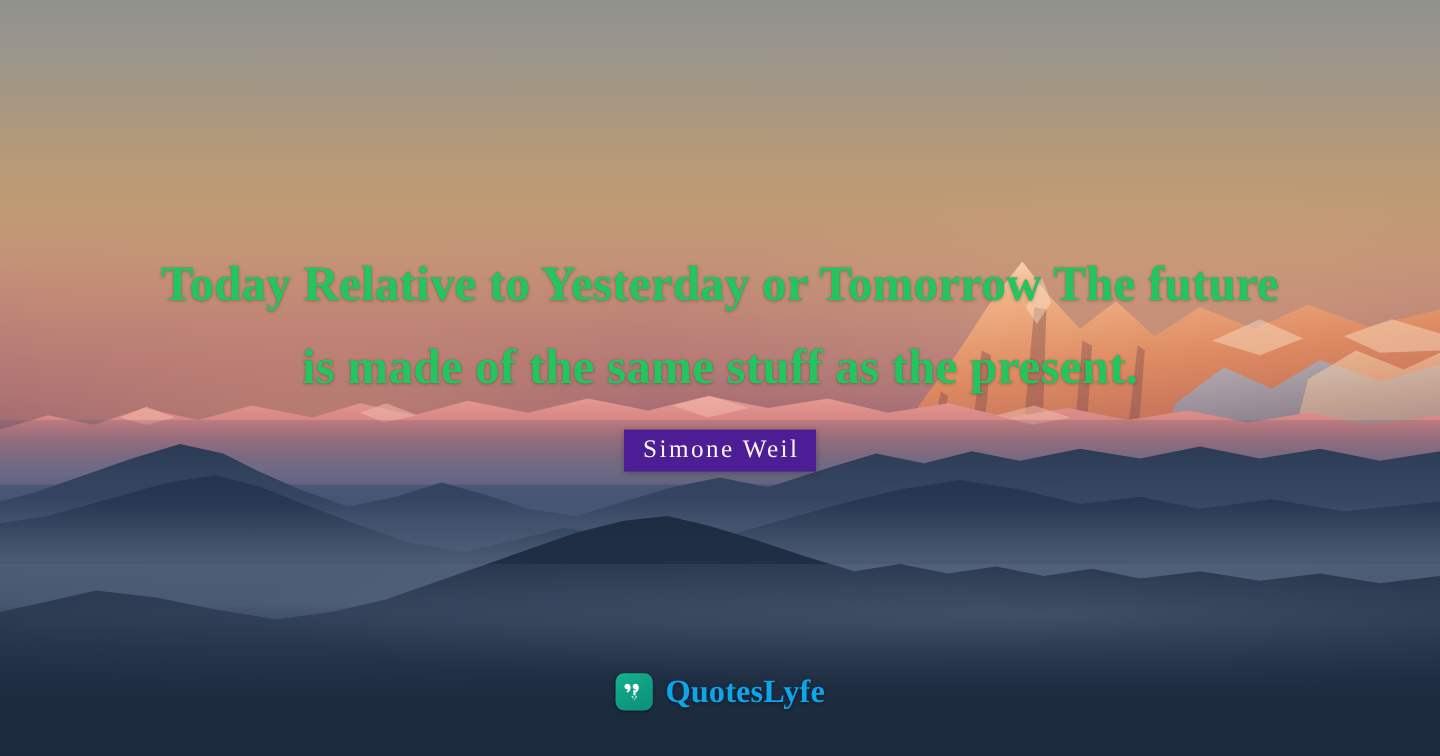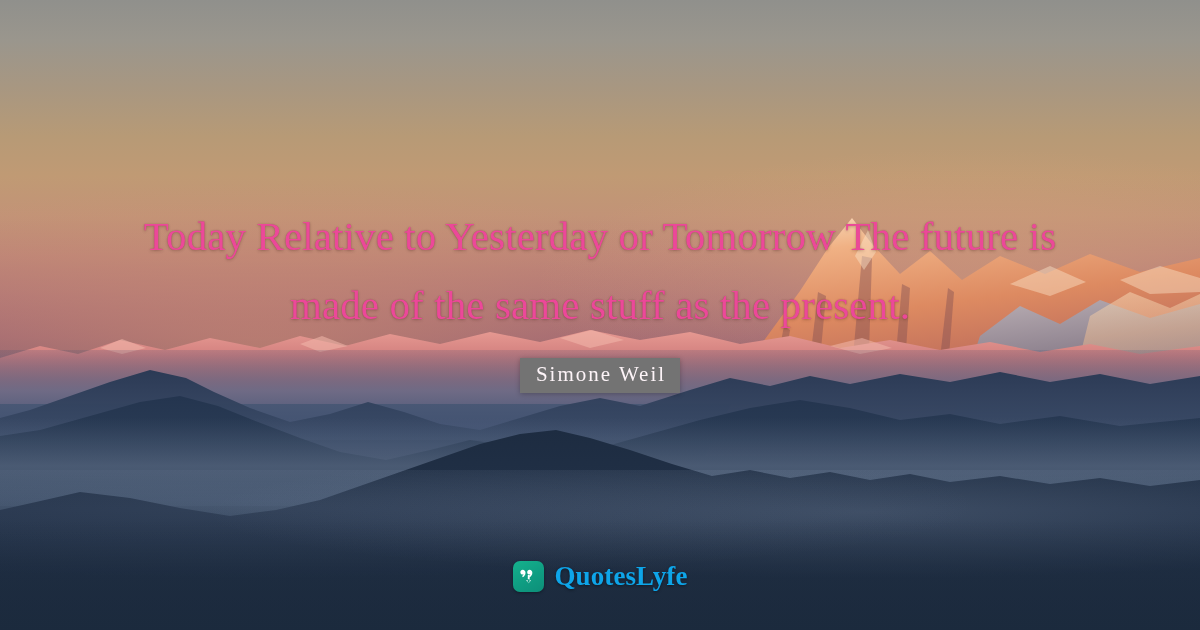--- a/index.html
+++ b/index.html
@@ -43,34 +43,34 @@
 
   
   .content {
     position:absolute; left:0; top:0; width:1200px; height:630px;
     display:flex; flex-direction:column; align-items:center;
   }
   .quote {
     width:940px;
     margin-top:202px;
     text-align:center;
-    color:#ec4899;
+    color:#22c55e;
     font-size:41px;
-    font-weight:normal;
+    font-weight:bold;
     line-height:1.68;
     letter-spacing:.1px;
     text-shadow:0 1px 3px rgba(60,30,20,.30), 0 0 1px rgba(60,30,20,.25);
   }
   .author-wrap {
     margin-top:18px;
     display:flex; justify-content:center;
   }
   .author {
     display:inline-block;
-    background:#737373;
+    background:#4c1d95;
     color:#fdf4f8;
     font-size:21px;
     letter-spacing:2.0px;
     padding:4px 14px 6px 16px;
     line-height:1.22;
     box-shadow:0 1px 5px rgba(0,0,0,.28);
   }
 
   
   .brand {

